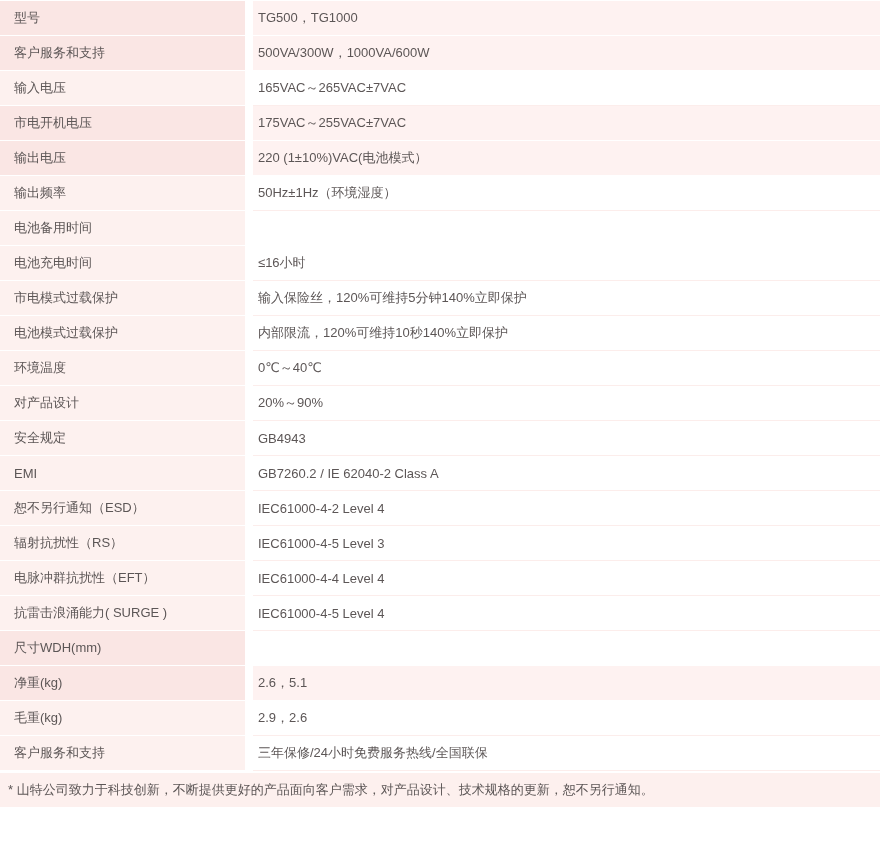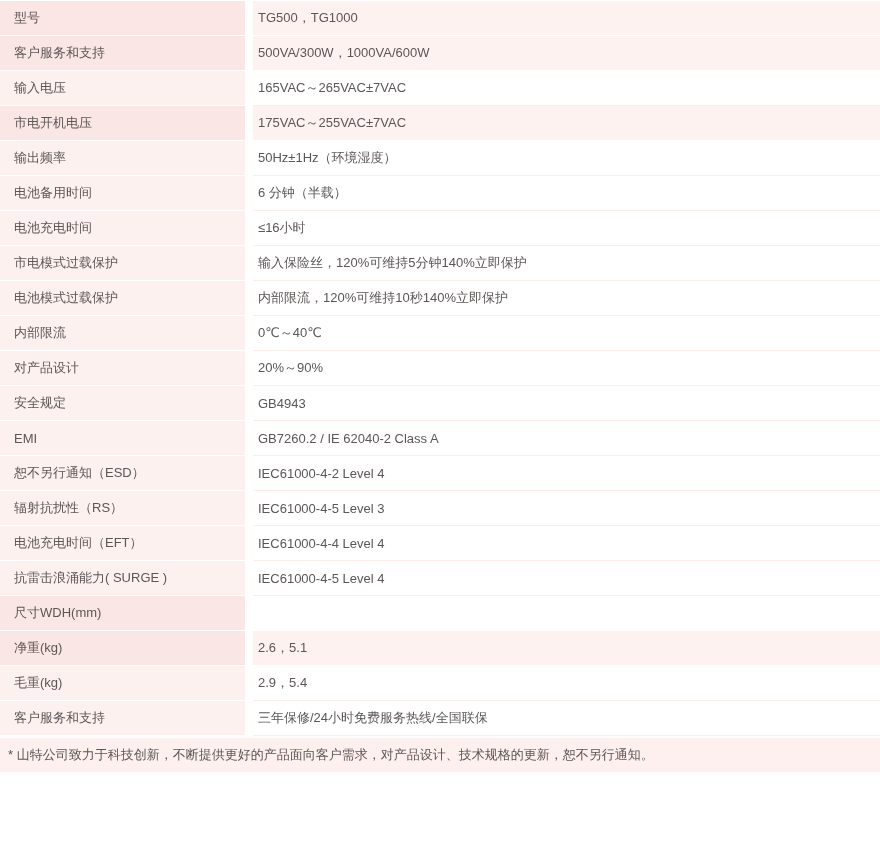--- a/index.html
+++ b/index.html
@@ -82,31 +82,35 @@
     <div class="gutter"></div>
     <div class="cell value">165VAC～265VAC±7VAC</div>
   </div>
 
   <div class="row hl">
     <div class="cell label">市电开机电压</div>
     <div class="gutter"></div>
     <div class="cell value">175VAC～255VAC±7VAC</div>
   </div>
 
+  <div class="row hl">
+    <div class="cell label">输出电压</div>
+    <div class="gutter"></div>
+    <div class="cell value">220 (1±10%)VAC(电池模式）</div>
+  </div>
 
   <div class="row">
     <div class="cell label">输出频率</div>
     <div class="gutter"></div>
     <div class="cell value">50Hz±1Hz（环境湿度）</div>
   </div>
 
   <div class="row">
     <div class="cell label">电池备用时间</div>
     <div class="gutter"></div>
-    <div class="cell value">6 分钟（半载）</div>
   </div>
 
   <div class="row">
     <div class="cell label">电池充电时间</div>
     <div class="gutter"></div>
     <div class="cell value">≤16小时</div>
   </div>
 
   <div class="row">
     <div class="cell label">市电模式过载保护</div>
@@ -114,21 +118,21 @@
     <div class="cell value">输入保险丝，120%可维持5分钟140%立即保护</div>
   </div>
 
   <div class="row">
     <div class="cell label">电池模式过载保护</div>
     <div class="gutter"></div>
     <div class="cell value">内部限流，120%可维持10秒140%立即保护</div>
   </div>
 
   <div class="row">
-    <div class="cell label">内部限流</div>
+    <div class="cell label">环境温度</div>
     <div class="gutter"></div>
     <div class="cell value">0℃～40℃</div>
   </div>
 
   <div class="row">
     <div class="cell label">对产品设计</div>
     <div class="gutter"></div>
     <div class="cell value">20%～90%</div>
   </div>
 
@@ -150,21 +154,21 @@
     <div class="cell value">IEC61000-4-2 Level 4</div>
   </div>
 
   <div class="row">
     <div class="cell label">辐射抗扰性（RS）</div>
     <div class="gutter"></div>
     <div class="cell value">IEC61000-4-5 Level 3</div>
   </div>
 
   <div class="row">
-    <div class="cell label">电池充电时间（EFT）</div>
+    <div class="cell label">电脉冲群抗扰性（EFT）</div>
     <div class="gutter"></div>
     <div class="cell value">IEC61000-4-4 Level 4</div>
   </div>
 
   <div class="row">
     <div class="cell label">抗雷击浪涌能力( SURGE )</div>
     <div class="gutter"></div>
     <div class="cell value">IEC61000-4-5 Level 4</div>
   </div>
 
@@ -175,21 +179,21 @@
 
   <div class="row hl">
     <div class="cell label">净重(kg)</div>
     <div class="gutter"></div>
     <div class="cell value">2.6，5.1</div>
   </div>
 
   <div class="row">
     <div class="cell label">毛重(kg)</div>
     <div class="gutter"></div>
-    <div class="cell value">2.9，5.4</div>
+    <div class="cell value">2.9，2.6</div>
   </div>
 
   <div class="row">
     <div class="cell label">客户服务和支持</div>
     <div class="gutter"></div>
     <div class="cell value">三年保修/24小时免费服务热线/全国联保</div>
   </div>
 </div>
 
 <div class="footer-note">* 山特公司致力于科技创新，不断提供更好的产品面向客户需求，对产品设计、技术规格的更新，恕不另行通知。</div>

